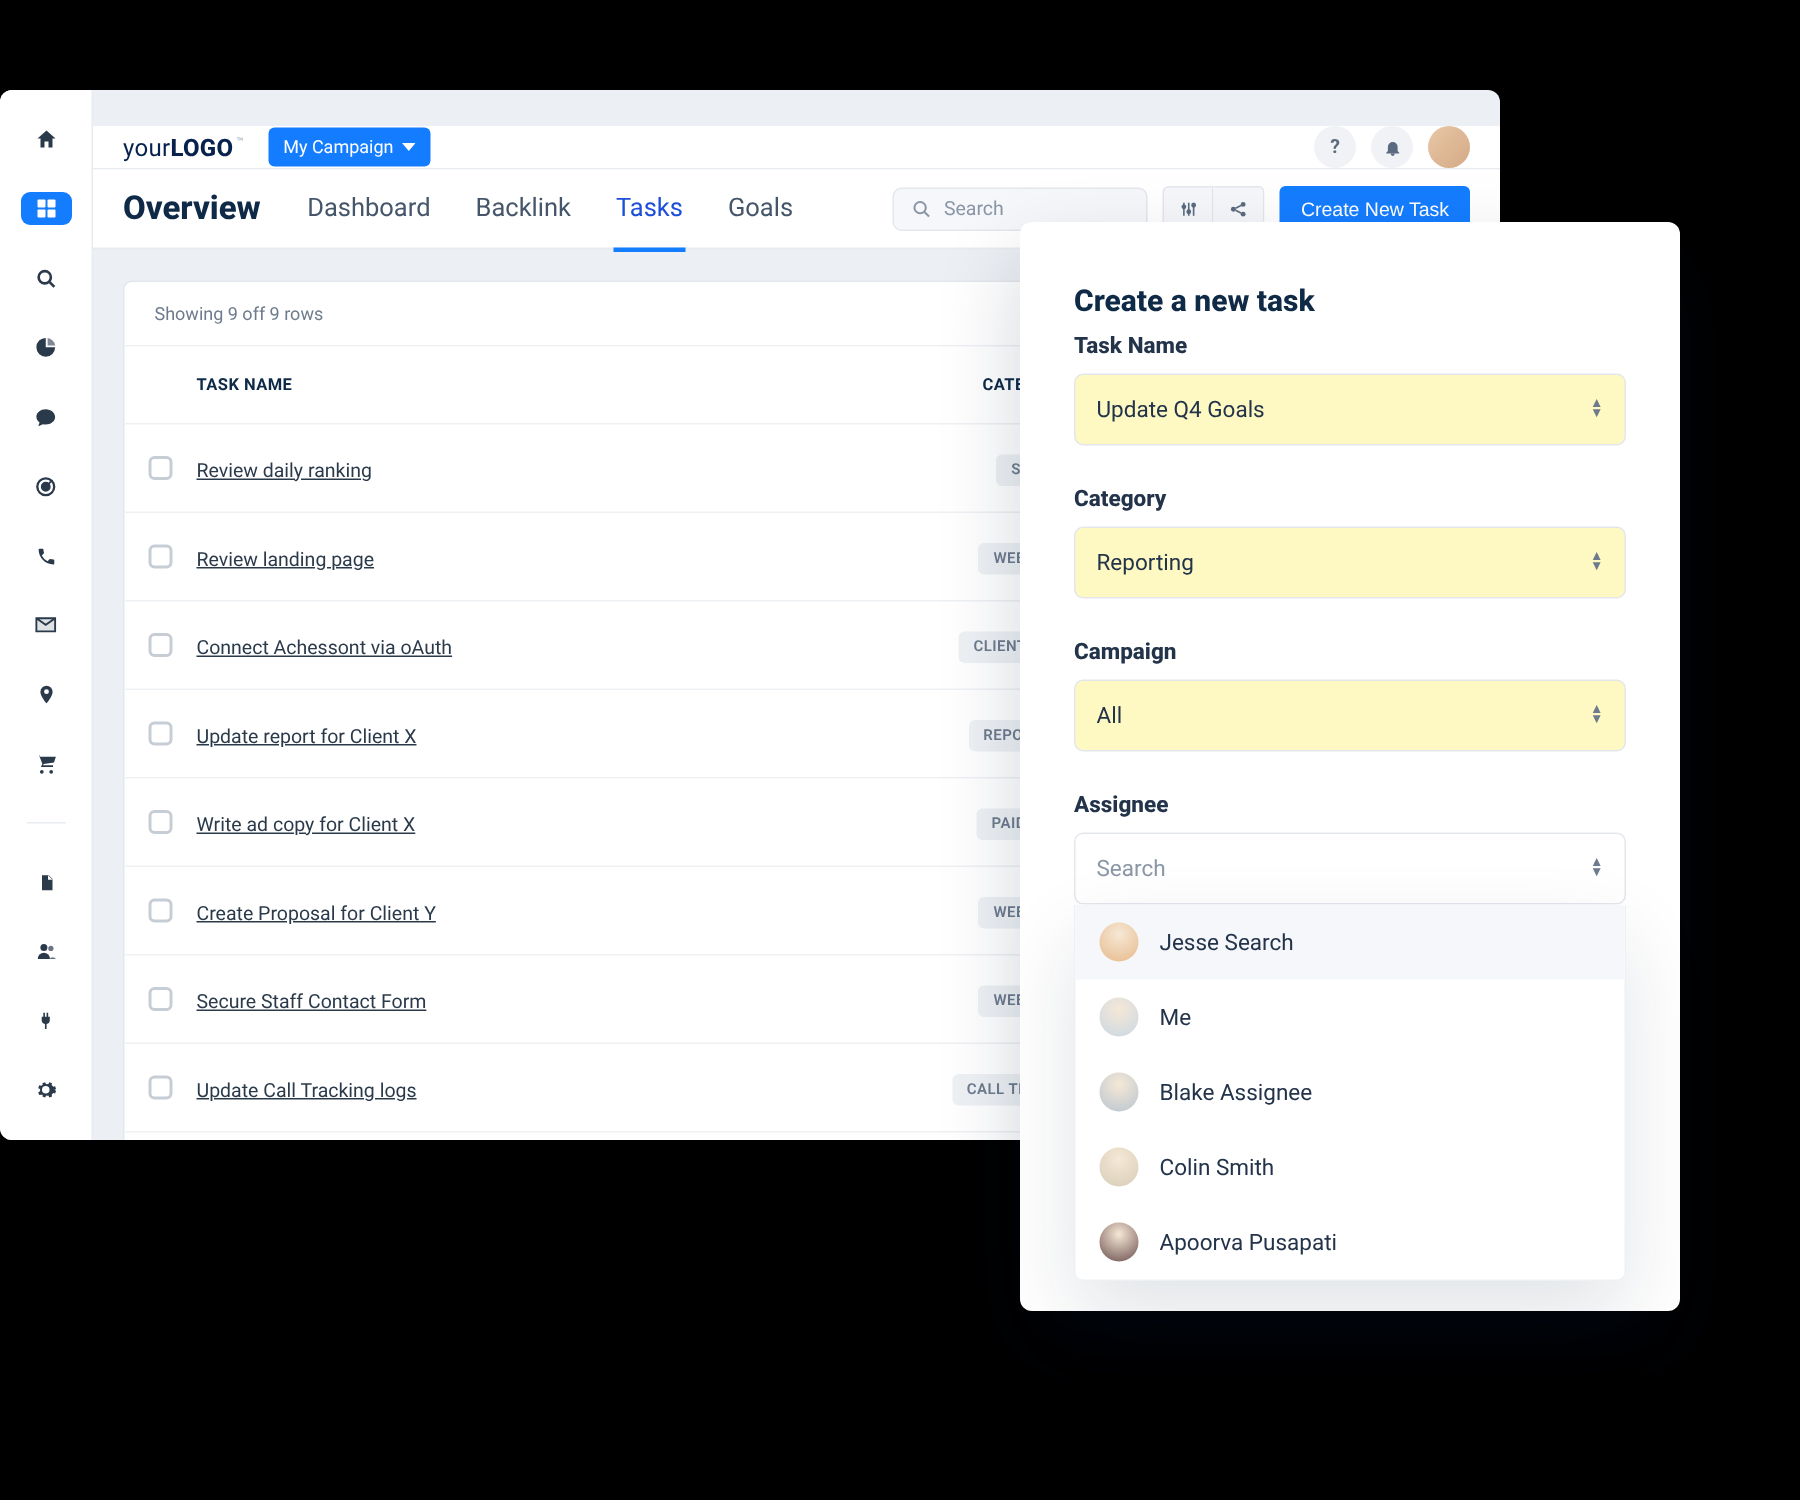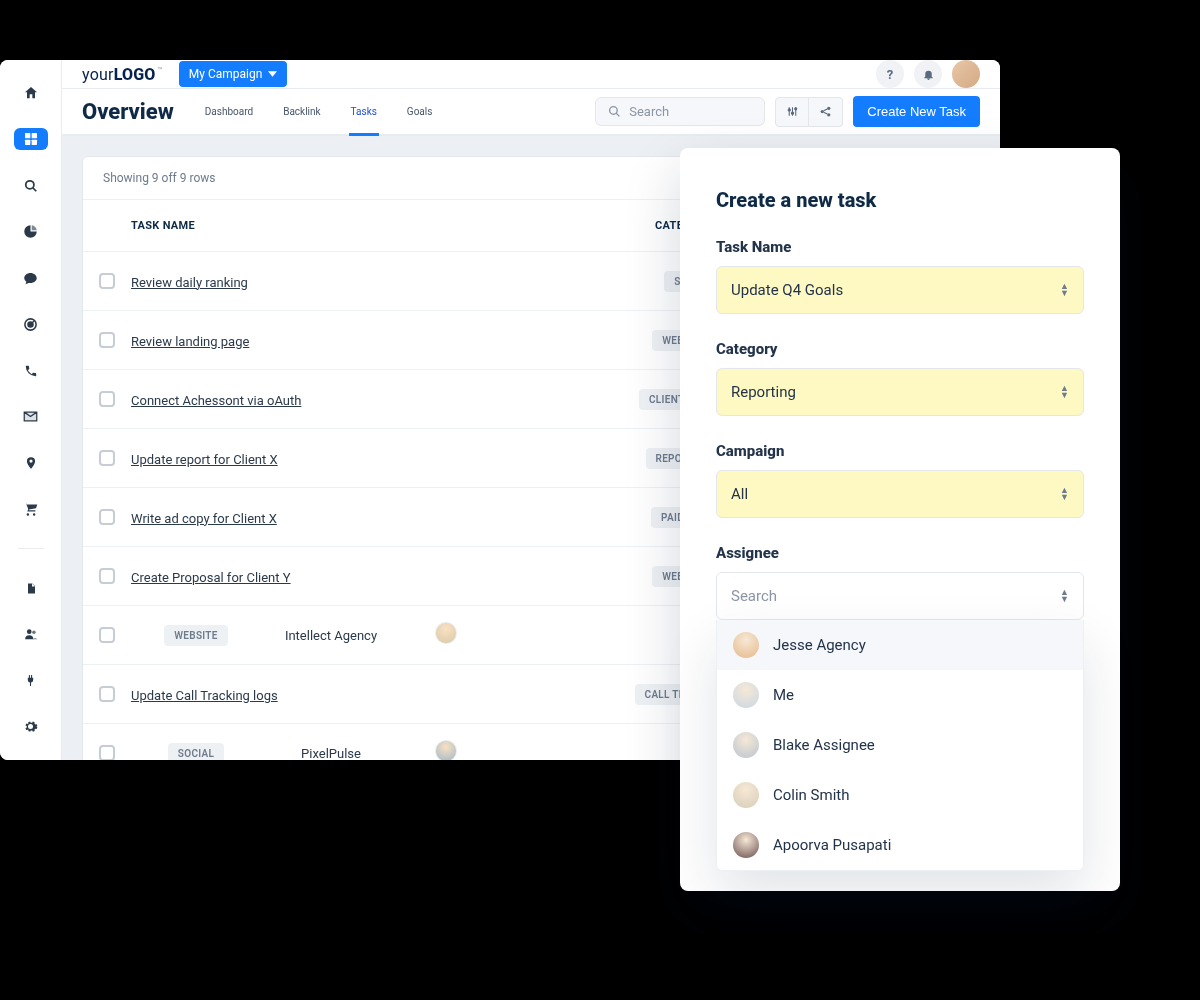--- a/index.html
+++ b/index.html
@@ -6,37 +6,37 @@
   body { font-family: -apple-system, BlinkMacSystemFont, "Segoe UI", Roboto, Helvetica, Arial, sans-serif; background: #000; width: 1200px; height: 1000px; overflow: hidden; position: relative; }
   .app-frame { position: absolute; left: 0; top: 60px; width: 1000px; height: 700px; background: #eceff3; display: flex; border-radius: 8px; overflow: hidden; }
 
   
   .sidebar { width: 62px; background: #fff; border-right: 1px solid #e8ebef; display: flex; flex-direction: column; align-items: center; padding: 22px 0; gap: 24px; }
   .sidebar-icon { width: 34px; height: 34px; display: flex; align-items: center; justify-content: center; color: #2b3a4b; border-radius: 6px; cursor: pointer; }
   .sidebar-icon.active { background: #147dff; color: #fff; }
   .sidebar-sep { width: 26px; height: 1px; background: #e8ebef; margin: 4px 0; }
 
   
-  .main-area { flex: 1; display: flex; flex-direction: column; }
+  .main-area { flex: 1; display: flex; flex-direction: column; margin-top: 24px; }
   .topbar { height: 58px; background: #fff; border-bottom: 1px solid #e8ebef; display: flex; align-items: center; padding: 0 20px; justify-content: space-between; }
   .topbar-left { display: flex; align-items: center; gap: 16px; }
   .logo { font-size: 16px; font-weight: 400; color: #07224d; letter-spacing: .2px; }
   .logo b { font-weight: 800; }
   .logo sup { font-size: 8px; color: #9aa4b2; margin-left: 2px; }
   .campaign-pill { background: #147dff; color: #fff; font-size: 12px; padding: 6px 10px; border-radius: 4px; display: flex; align-items: center; gap: 6px; cursor: pointer; }
   .topbar-right { display: flex; align-items: center; gap: 10px; }
   .circle-btn { width: 28px; height: 28px; border-radius: 50%; background: #f0f2f5; display: flex; align-items: center; justify-content: center; color: #5b6b7f; cursor: pointer; font-size: 13px; font-weight:700; }
   .avatar { width: 28px; height: 28px; border-radius: 50%; background: linear-gradient(135deg,#e8c7a6,#d4a985); cursor: pointer; }
 
   
   .secondbar { height: 54px; background: #fff; border-bottom: 2px solid #e8ebef; display: flex; align-items: center; padding: 0 20px; justify-content: space-between; }
   .secondbar-left { display: flex; align-items: center; gap: 21px; }
   .page-title { font-size: 22px; font-weight: 800; color: #0e2a47; margin-right: 8px; }
   .tabs { display: flex; gap: 26px; }
-  .tab { font-size: 10px; color: #46566a; cursor: pointer; padding: 17px 2px; position: relative; }
+  .tab { font-size: 17px; color: #46566a; cursor: pointer; padding: 17px 2px; position: relative; }
   .tab.active { color: #1d4ed8; font-weight: 400; }
   .tab.active::after { content: ""; position: absolute; left: 0; right: 0; bottom: -2px; height: 3px; background: #147dff; }
   .secondbar-right { display: flex; align-items: center; gap: 10px; }
   .search-box { display: flex; align-items: center; gap: 8px; background: #f5f7fa; border: 1px solid #e3e7ec; border-radius: 6px; padding: 6px 12px; width: 170px; color: #8a96a6; font-size: 13px; }
   .toolbar-group { display: flex; }
   .tool-btn { width: 34px; height: 30px; border: 1px solid #e3e7ec; background: #f5f7fa; display: flex; align-items: center; justify-content: center; color: #5b6b7f; cursor: pointer; }
   .tool-btn:first-child { border-radius: 4px 0 0 4px; }
   .tool-btn:last-child { border-radius: 0 4px 4px 0; border-left: none; }
   .primary-btn { background: #147dff; color: #fff; font-size: 13px; padding: 8px 14px; border-radius: 4px; cursor: pointer; border: none; }
 
@@ -53,21 +53,21 @@
   .col-assignee { width: 90px; text-align: center; }
   .thead-row > div { padding: 18px 0; }
   .tbody-row > div { padding: 16px 0; }
   .checkbox { width: 16px; height: 16px; border: 2px solid #c7cdd5; border-radius: 4px; cursor: pointer; }
   .task-link { font-size: 13px; color: #2b3a4b; text-decoration: underline; cursor: pointer; }
   .badge { display: inline-block; background: #eef1f4; color: #6e7b8d; font-size: 10px; font-weight: 600; padding: 5px 10px; border-radius: 4px; letter-spacing: .3px; }
   .mini-avatar { width: 22px; height: 22px; border-radius: 50%; display: inline-block; border: 1px solid #e8ebef; }
 
   
   .modal { position: absolute; left: 680px; top: 148px; width: 440px; background: #fff; border-radius: 8px; box-shadow: 0 24px 56px rgba(8, 30, 60, 0.18); padding: 40px 36px 20px; }
-  .modal-title { font-size: 20px; font-weight: 800; color: #0e2a47; margin-bottom: 26px; }
+  .modal-title { font-size: 20px; font-weight: 800; color: #0e2a47; margin-bottom: 9px; }
   .field-label { font-size: 15px; font-weight: 800; color: #22334a; margin-bottom: 10px; }
   .select-field { display: flex; align-items: center; justify-content: space-between; background: #fef9c3; border: 1px solid #e3e7ec; border-radius: 6px; padding: 14px 14px; font-size: 15px; color: #22334a; margin-bottom: 26px; cursor: pointer; }
   .search-field { display: flex; align-items: center; justify-content: space-between; background: #fff; border: 1px solid #e3e7ec; border-radius: 6px; padding: 14px 14px; font-size: 15px; color: #8a96a6; margin-bottom: 0; cursor: text; }
   .updown { display: flex; flex-direction: column; color: #6e7b8d; font-size: 9px; line-height: 7px; }
 
   .dropdown { margin-top: 0; border-radius: 0 0 6px 6px; overflow: hidden; box-shadow: 0 24px 56px rgba(8,30,60,0.12); border:1px solid #eef1f4; border-top:none; }
   .dropdown-item { display: flex; align-items: center; gap: 14px; padding: 12px 16px; font-size: 15px; color: #22334a; cursor: pointer; }
   .dropdown-item.selected { background: #f5f7fa; }
   .dd-avatar { width: 26px; height: 26px; border-radius: 50%; flex-shrink: 0; }
 
@@ -292,20 +292,21 @@
               </div>
     <div class="col-name"><span class="task-link">Create Proposal for Client Y</span></div>
     <div class="col-cat"><span class="badge">WEBSITE</span></div>
     <div class="col-camp">Fast Backlink</div>
     <div class="col-assignee"><span class="mini-avatar" style="background:radial-gradient(circle at 50% 30%, #f9e1c3, #e6b98a);"></span></div>
             </div>
             <div class="tbody-row">
     <div class="col-check">
                 <div class="checkbox"></div>
               </div>
+    <div class="col-name"><span class="task-link">Secure Staff Contact Form</span></div>
     <div class="col-cat"><span class="badge">WEBSITE</span></div>
     <div class="col-camp">Intellect Agency</div>
     <div class="col-assignee"><span class="mini-avatar" style="background:radial-gradient(circle at 50% 30%, #f9e1c3, #d9c9a6);"></span></div>
             </div>
             <div class="tbody-row">
     <div class="col-check">
                 <div class="checkbox"></div>
               </div>
     <div class="col-name"><span class="task-link">Update Call Tracking logs</span></div>
     <div class="col-cat"><span class="badge">CALL TRACKING</span></div>
@@ -350,21 +351,21 @@
 
   <div class="field-label">Assignee</div>
   <div class="search-field">
     <span>Search</span>
     <span class="updown">▲<br>▼</span>
   </div>
 
   <div class="dropdown" id="assignee-dropdown">
       <div class="dropdown-item selected">
         <span class="dd-avatar" style="background:radial-gradient(circle at 50% 30%, #f6e8d6, #e6b98a);"></span>
-        <span>Jesse Agency</span>
+        <span>Jesse Search</span>
       </div>
       <div class="dropdown-item">
         <span class="dd-avatar" style="background:radial-gradient(circle at 50% 30%, #f6e8d6, #c9d7e4);"></span>
         <span>Me</span>
       </div>
       <div class="dropdown-item">
         <span class="dd-avatar" style="background:radial-gradient(circle at 50% 30%, #f6e8d6, #b8c5d0);"></span>
         <span>Blake Assignee</span>
       </div>
       <div class="dropdown-item">

